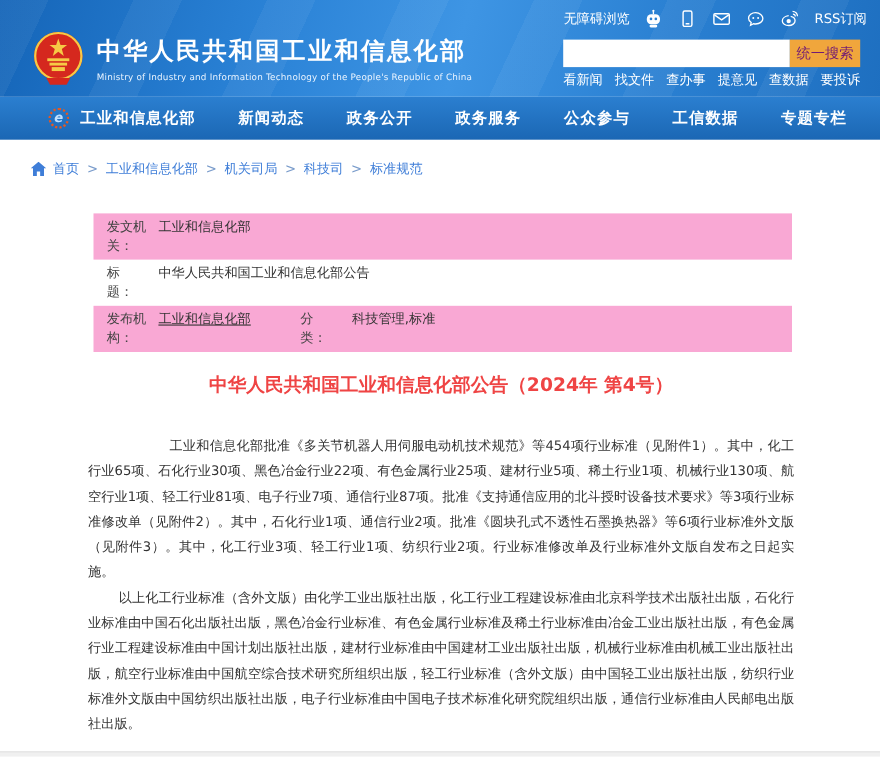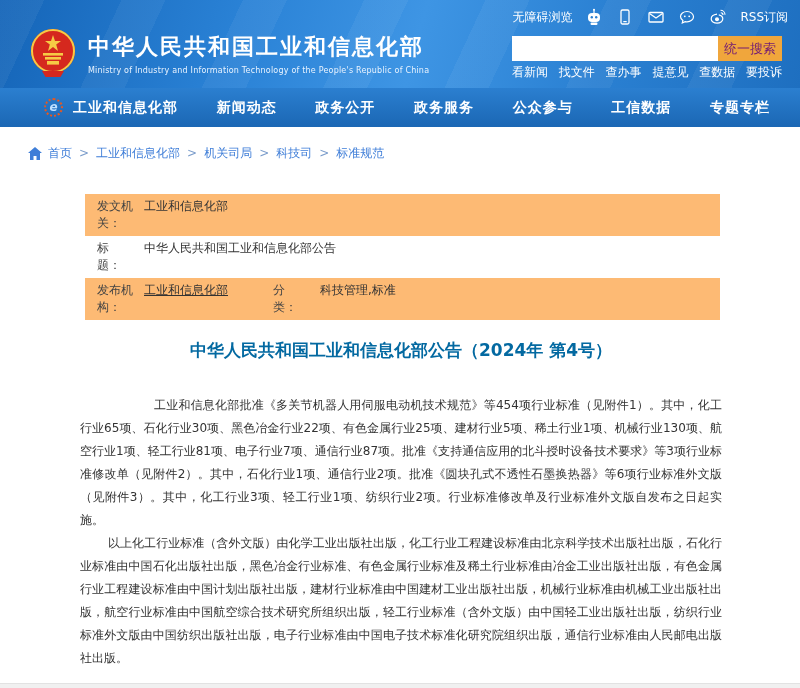--- a/index.html
+++ b/index.html
@@ -44,30 +44,30 @@
   
   .breadcrumb { margin:17px 0 0 28px; height:18px; display:flex; align-items:center;
     font-size:12px; color:#3f7ed8; }
   .bc-home { width:14px; height:13px; margin-right:6px; }
   .breadcrumb a { color:#3f7ed8; text-decoration:none; }
   .bc-sep { color:#7a9ccb; margin:0 7px; }
 
   
   .meta-table { margin:32px 80px 0 85px; width:635px; font-size:12px; color:#333; }
   .mrow { display:flex; padding:4px 0 4px 12px; min-height:42px; align-items:flex-start; }
-  .mrow.gray { background:#fdba74; }
+  .mrow.gray { background:#f9a8d4; }
   .mlabel { width:40px; min-width:40px; line-height:17px; color:#444; }
   .mvalue { line-height:17px; padding-left:7px; color:#333; }
   .mcol1 { width:176px; display:flex; align-items:flex-start; }
   .mcol2 { flex:1; display:flex; align-items:flex-start; }
   .mlink { text-decoration:underline; color:#333; }
 
   
   .article { margin:0 78px 0 80px; }
-  .article-title { font-size:17px; font-weight:bold; color:#0369a1; text-align:center;
+  .article-title { font-size:17px; font-weight:bold; color:#ef4444; text-align:center;
     margin-top:18px; line-height:24px; }
   .article p { font-size:12px; line-height:23px; color:#333; text-align:justify; }
   .p1 { margin-top:32px; text-indent:74px; }
   .p2 { text-indent:28px; }
 
   .footer-strip { position:absolute; left:0; bottom:0; width:800px; height:5px;
     background:#f0f0f0; border-top:1px solid #e2e2e2; }
 </style>
 </head>
 <body>

